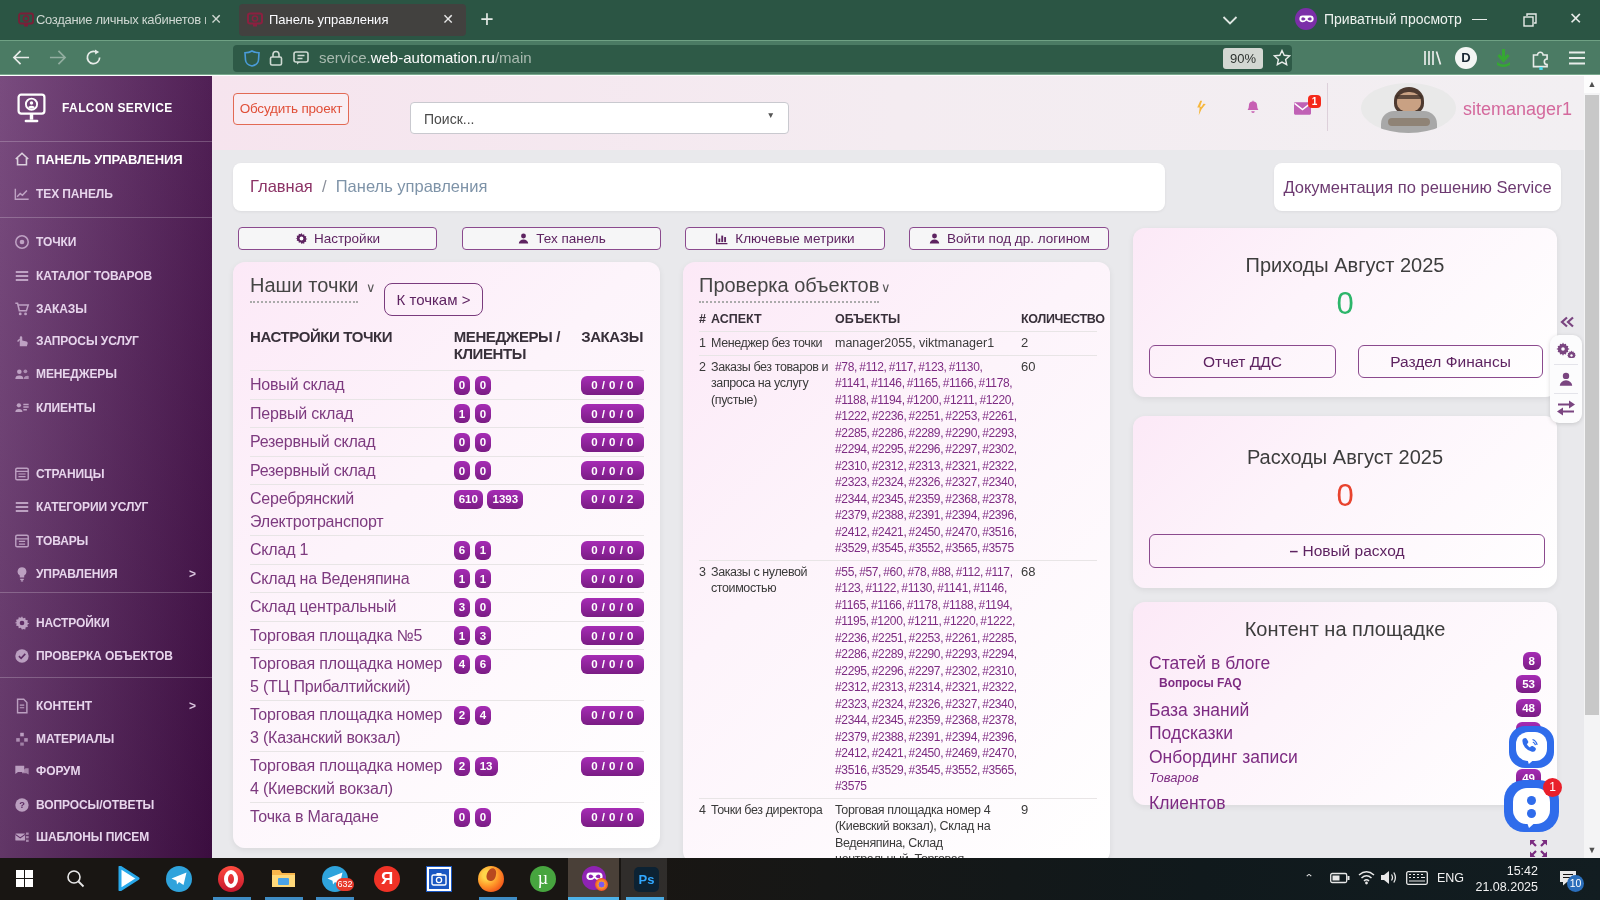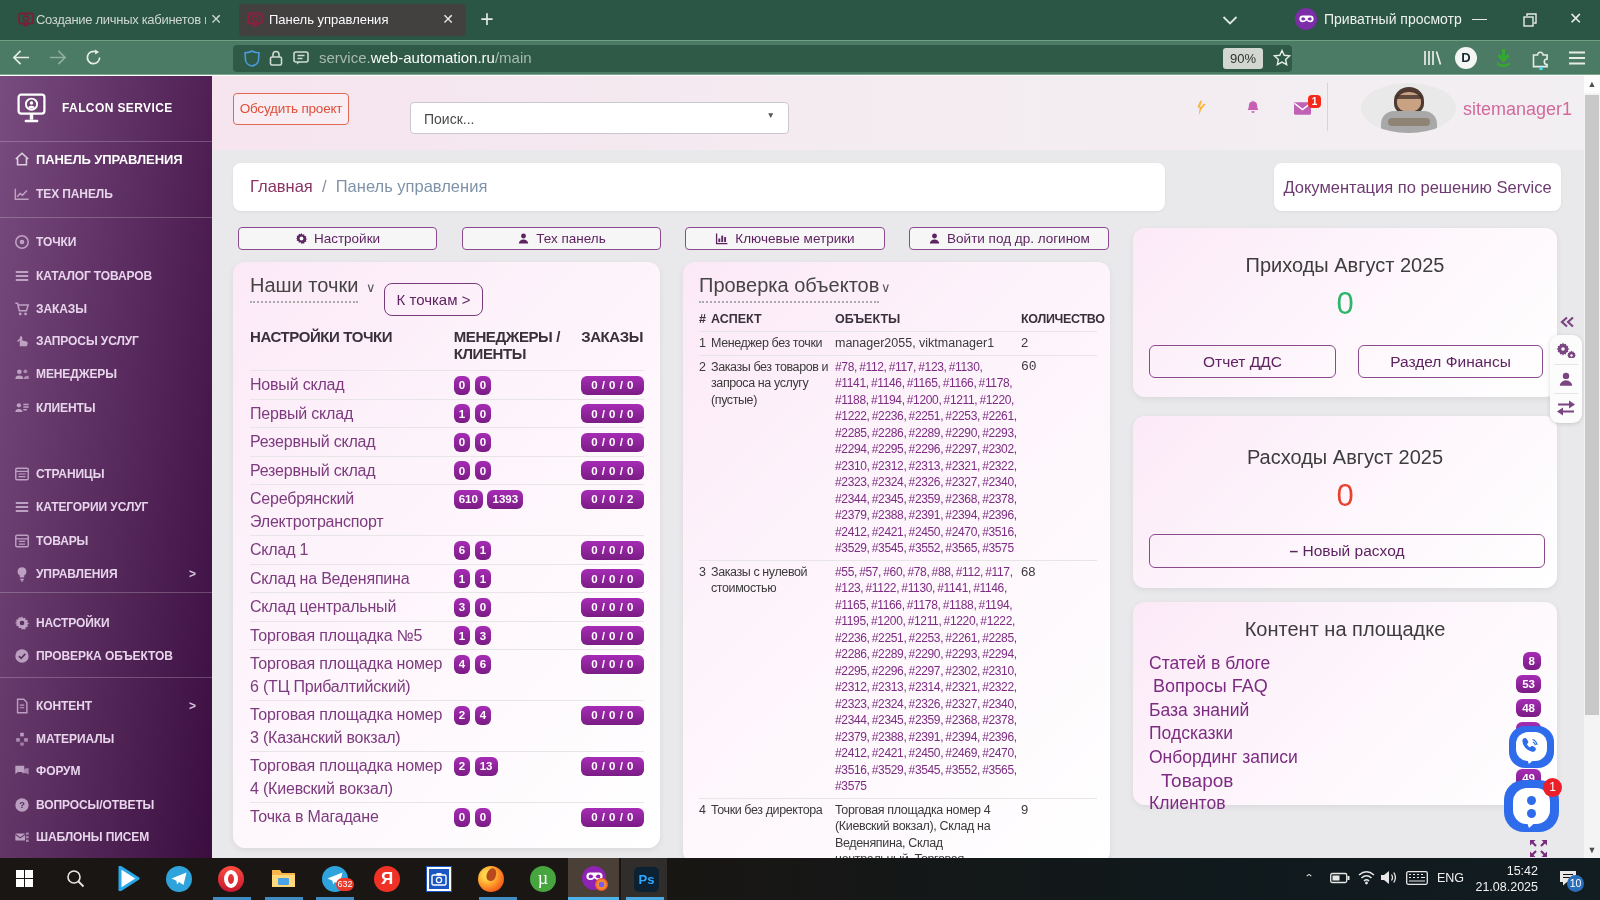--- a/index.html
+++ b/index.html
@@ -383,21 +383,21 @@
 <td style="color:#7d3a7f;padding:3px 6px 2px 0;line-height:22.5px;vertical-align:top;font-size:16px;letter-spacing:-0.2px;">Склад центральный</td>
 <td style="padding:3px 0 2px 0;vertical-align:top;white-space:nowrap;"><span class="badge" style="min-width:8px;padding:2.5px 5px;">3</span> <span class="badge" style="min-width:8px;padding:2.5px 5px;">0</span></td>
 <td style="padding:3px 0 2px 0;vertical-align:top;"><span class="badge" style="padding:2.5px 10px;white-space:nowrap;letter-spacing:0.5px;">0 / 0 / 0</span></td>
 </tr>
 <tr style="border-top:1px solid #e8e5e6;">
 <td style="color:#7d3a7f;padding:3px 6px 2px 0;line-height:22.5px;vertical-align:top;font-size:16px;letter-spacing:-0.2px;">Торговая площадка №5</td>
 <td style="padding:3px 0 2px 0;vertical-align:top;white-space:nowrap;"><span class="badge" style="min-width:8px;padding:2.5px 5px;">1</span> <span class="badge" style="min-width:8px;padding:2.5px 5px;">3</span></td>
 <td style="padding:3px 0 2px 0;vertical-align:top;"><span class="badge" style="padding:2.5px 10px;white-space:nowrap;letter-spacing:0.5px;">0 / 0 / 0</span></td>
 </tr>
 <tr style="border-top:1px solid #e8e5e6;">
-<td style="color:#7d3a7f;padding:3px 6px 2px 0;line-height:22.5px;vertical-align:top;font-size:16px;letter-spacing:-0.2px;">Торговая площадка номер 6 (ТЦ Прибалтийский)</td>
+<td style="color:#7d3a7f;padding:3px 6px 2px 0;line-height:22.5px;vertical-align:top;font-size:16px;letter-spacing:-0.2px;">Торговая площадка номер 5 (ТЦ Прибалтийский)</td>
 <td style="padding:3px 0 2px 0;vertical-align:top;white-space:nowrap;"><span class="badge" style="min-width:8px;padding:2.5px 5px;">4</span> <span class="badge" style="min-width:8px;padding:2.5px 5px;">6</span></td>
 <td style="padding:3px 0 2px 0;vertical-align:top;"><span class="badge" style="padding:2.5px 10px;white-space:nowrap;letter-spacing:0.5px;">0 / 0 / 0</span></td>
 </tr>
 <tr style="border-top:1px solid #e8e5e6;">
 <td style="color:#7d3a7f;padding:3px 6px 2px 0;line-height:22.5px;vertical-align:top;font-size:16px;letter-spacing:-0.2px;">Торговая площадка номер 3 (Казанский вокзал)</td>
 <td style="padding:3px 0 2px 0;vertical-align:top;white-space:nowrap;"><span class="badge" style="min-width:8px;padding:2.5px 5px;">2</span> <span class="badge" style="min-width:8px;padding:2.5px 5px;">4</span></td>
 <td style="padding:3px 0 2px 0;vertical-align:top;"><span class="badge" style="padding:2.5px 10px;white-space:nowrap;letter-spacing:0.5px;">0 / 0 / 0</span></td>
 </tr>
 <tr style="border-top:1px solid #e8e5e6;">
 <td style="color:#7d3a7f;padding:3px 6px 2px 0;line-height:22.5px;vertical-align:top;font-size:16px;letter-spacing:-0.2px;">Торговая площадка номер 4 (Киевский вокзал)</td>
@@ -429,21 +429,21 @@
 <tr style="border-top:1px solid #e8e5e6;">
 <td style="color:#3a3a3a;padding:3px 2px 3px 0;line-height:16.5px;vertical-align:top;">1</td>
 <td style="color:#3a3a3a;padding:3px 4px 3px 0;line-height:16.5px;vertical-align:top;letter-spacing:-0.4px;">Менеджер без точки</td>
 <td style="padding:3px 0 3px 0;line-height:16.5px;vertical-align:top;"><span style="color:#3a3a3a;">manager2055, viktmanager1</span></td>
 <td style="color:#3a3a3a;padding:3px 0;line-height:16.5px;vertical-align:top;font-size:13px;">2</td>
 </tr>
 <tr style="border-top:1px solid #e8e5e6;">
 <td style="color:#3a3a3a;padding:3px 2px 3px 0;line-height:16.5px;vertical-align:top;">2</td>
 <td style="color:#3a3a3a;padding:3px 4px 3px 0;line-height:16.5px;vertical-align:top;letter-spacing:-0.4px;">Заказы без товаров и запроса на услугу (пустые)</td>
 <td style="padding:3px 0 3px 0;line-height:16.5px;vertical-align:top;"><span style="color:#7d2b82;font-size:12px;letter-spacing:-0.35px;word-spacing:-0.8px;">#78, #112, #117, #123, #1130,<br>#1141, #1146, #1165, #1166, #1178, #1188, #1194, #1200, #1211, #1220, #1222, #2236, #2251, #2253, #2261, #2285, #2286, #2289, #2290, #2293, #2294, #2295, #2296, #2297, #2302, #2310, #2312, #2313, #2321, #2322, #2323, #2324, #2326, #2327, #2340, #2344, #2345, #2359, #2368, #2378, #2379, #2388, #2391, #2394, #2396, #2412, #2421, #2450, #2470, #3516, #3529, #3545, #3552, #3565, #3575</span></td>
-<td style="color:#3a3a3a;padding:3px 0;line-height:16.5px;vertical-align:top;font-size:13px;font-family:Liberation Mono, monospace;">60</td>
+<td style="color:#3a3a3a;padding:3px 0;line-height:16.5px;vertical-align:top;font-size:13px;">60</td>
 </tr>
 <tr style="border-top:1px solid #e8e5e6;">
 <td style="color:#3a3a3a;padding:3px 2px 3px 0;line-height:16.5px;vertical-align:top;">3</td>
 <td style="color:#3a3a3a;padding:3px 4px 3px 0;line-height:16.5px;vertical-align:top;letter-spacing:-0.4px;">Заказы с нулевой стоимостью</td>
 <td style="padding:3px 0 3px 0;line-height:16.5px;vertical-align:top;"><span style="color:#7d2b82;font-size:12px;letter-spacing:-0.35px;word-spacing:-0.8px;">#55, #57, #60, #78, #88, #112, #117, #123, #1122, #1130, #1141, #1146, #1165, #1166, #1178, #1188, #1194, #1195, #1200, #1211, #1220, #1222, #2236, #2251, #2253, #2261, #2285, #2286, #2289, #2290, #2293, #2294, #2295, #2296, #2297, #2302, #2310, #2312, #2313, #2314, #2321, #2322, #2323, #2324, #2326, #2327, #2340, #2344, #2345, #2359, #2368, #2378, #2379, #2388, #2391, #2394, #2396, #2412, #2421, #2450, #2469, #2470, #3516, #3529, #3545, #3552, #3565, #3575</span></td>
 <td style="color:#3a3a3a;padding:3px 0;line-height:16.5px;vertical-align:top;font-size:13px;">68</td>
 </tr>
 <tr style="border-top:1px solid #e8e5e6;">
 <td style="color:#3a3a3a;padding:3px 2px 3px 0;line-height:16.5px;vertical-align:top;">4</td>
 <td style="color:#3a3a3a;padding:3px 4px 3px 0;line-height:16.5px;vertical-align:top;letter-spacing:-0.4px;">Точки без директора</td>
@@ -466,37 +466,37 @@
     <div style="position:absolute;left:16px;top:118px;width:396px;height:34px;border:1px solid #8b4a8e;border-radius:6px;color:#5e2361;font-size:15.5px;text-align:center;line-height:32px;"><span style="font-weight:bold;">–</span> Новый расход</div>
   </div>
   <div class="panel" style="position:absolute;left:921px;top:526px;width:424px;height:203px;">
     <div style="position:absolute;left:0;top:16px;width:100%;text-align:center;font-size:20px;color:#3d3d3d;">Контент на площадке</div>
     <div id="contentlist" style="position:absolute;left:16px;top:50px;width:392px;">
 <div style="position:relative;height:23.4px;">
           <span style="position:absolute;left:0;top:1px;color:#7d2b82;font-size:17.5px;">Статей в блоге</span>
           <span class="badge" style="position:absolute;right:0;top:0;min-width:14px;padding:2px 6px;border-radius:6px;">8</span>
         </div>
 <div style="position:relative;height:23.4px;">
-          <span style="position:absolute;left:4px;top:1px;color:#7d2b82;font-size:18px;">Вопросы FAQ</span>
+          <span style="position:absolute;left:10px;top:1px;color:#7d2b82;font-size:12px;font-weight:bold;">Вопросы FAQ</span>
           <span class="badge" style="position:absolute;right:0;top:0;min-width:14px;padding:2px 6px;border-radius:6px;">53</span>
         </div>
 <div style="position:relative;height:23.4px;">
           <span style="position:absolute;left:0;top:1px;color:#7d2b82;font-size:17.5px;">База знаний</span>
           <span class="badge" style="position:absolute;right:0;top:0;min-width:14px;padding:2px 6px;border-radius:6px;">48</span>
         </div>
 <div style="position:relative;height:23.4px;">
           <span style="position:absolute;left:0;top:1px;color:#7d2b82;font-size:17.5px;">Подсказки</span>
           <span class="badge" style="position:absolute;right:0;top:0;min-width:14px;padding:2px 6px;border-radius:6px;">52</span>
         </div>
 <div style="position:relative;height:23.4px;">
           <span style="position:absolute;left:0;top:1px;color:#7d2b82;font-size:17.5px;">Онбординг записи</span>
           <span class="badge" style="position:absolute;right:0;top:0;min-width:14px;padding:2px 6px;border-radius:6px;">5</span>
         </div>
 <div style="position:relative;height:23.4px;">
-          <span style="position:absolute;left:12px;top:1px;color:#7d2b82;font-size:19px;">Товаров</span>
+          <span style="position:absolute;left:0;top:1px;color:#7d2b82;font-size:13px;font-style:italic;">Товаров</span>
           <span class="badge" style="position:absolute;right:0;top:0;min-width:14px;padding:2px 6px;border-radius:6px;">49</span>
         </div>
 <div style="position:relative;height:23.4px;">
           <span style="position:absolute;left:0;top:1px;color:#7d2b82;font-size:17.5px;">Клиентов</span>
           <span class="badge" style="position:absolute;right:0;top:0;min-width:14px;padding:2px 6px;border-radius:6px;">21</span>
         </div>
 </div>
   </div>
 </div>
 

